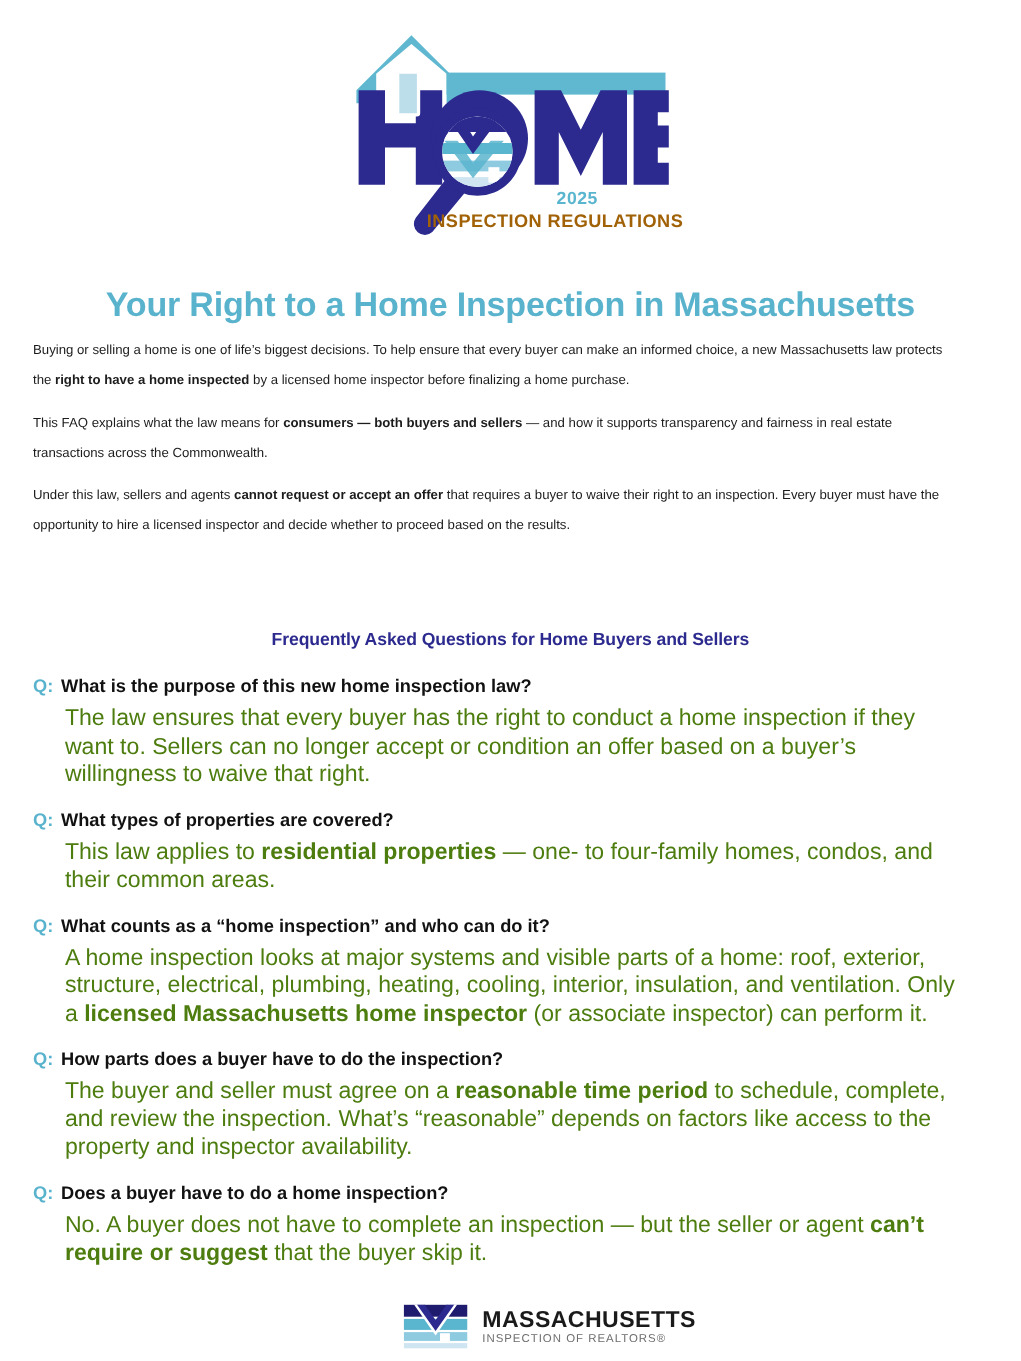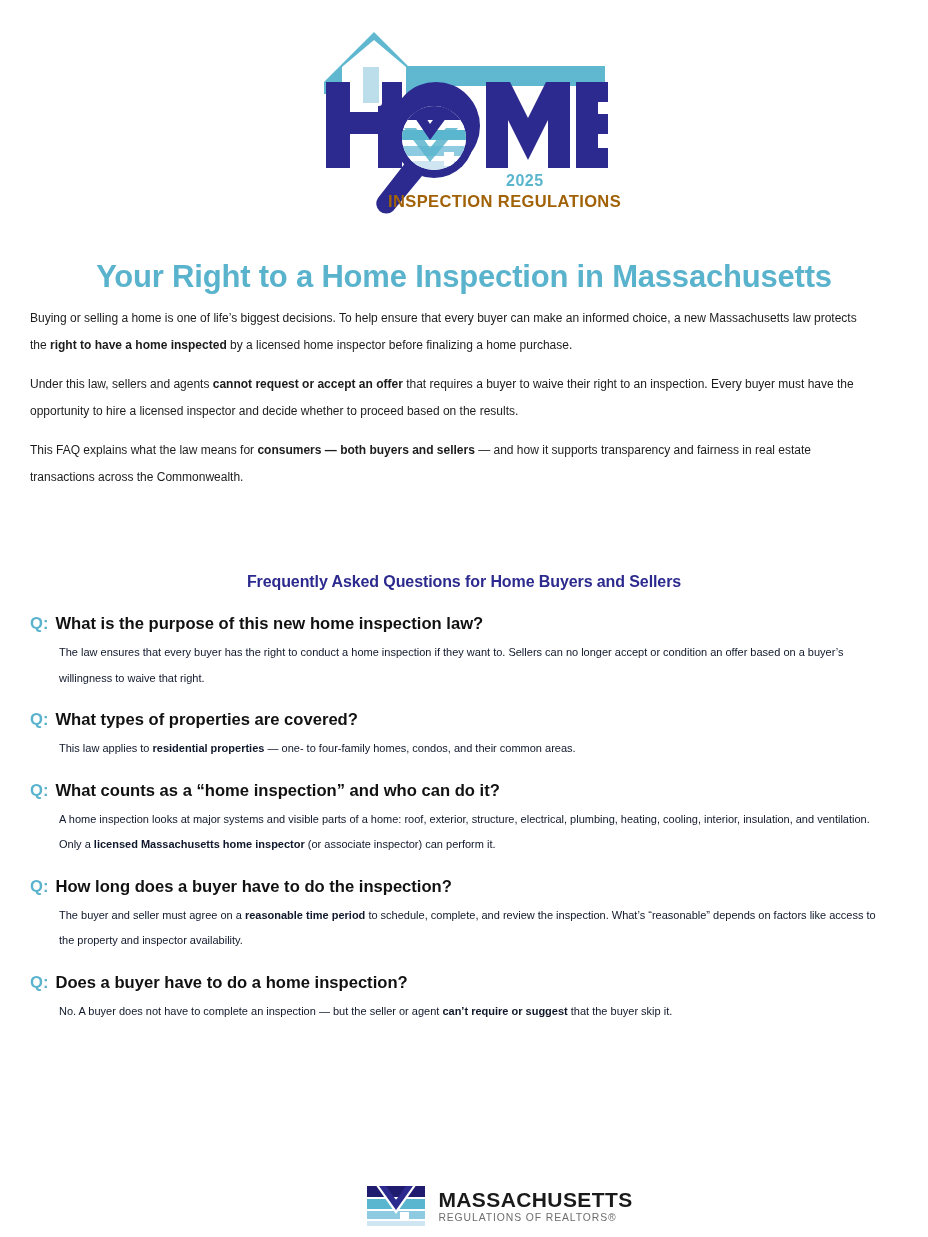--- a/index.html
+++ b/index.html
@@ -164,23 +164,23 @@
     font-weight: bold;
     margin-right: 7px;
     flex: 0 0 auto;
   }
   .q-text {
     font-weight: bold;
     color: #111111;
   }
   .faq-a {
     margin-left: 29px;
-    font-size: 11px;
+    font-size: 21px;
     line-height: 25.5px;
-    color: #0f172a;
+    color: #4d7c0f;
   }
   .faq-a b { font-weight: bold; }
 
   
   .footer {
     position: absolute;
     left: 0;
     top: 1186px;
     width: 928px;
     display: flex;
@@ -265,22 +265,22 @@
 
       <div class="year-2025">2025</div>
       <div class="insp-reg">INSPECTION REGULATIONS</div>
     </div>
   </div>
 
   <h1 class="doc-title">Your Right to a Home Inspection in Massachusetts</h1>
 
   <div class="intro">
     <p><span>Buying or selling a home is one of life’s biggest decisions. To help ensure that every buyer can make an informed choice, a new Massachusetts law protects the </span><b>right to have a home inspected</b><span> by a licensed home inspector before finalizing a home purchase.</span></p>
+    <p><span>This FAQ explains what the law means for </span><b>consumers — both buyers and sellers</b><span> — and how it supports transparency and fairness in real estate transactions across the Commonwealth.</span></p>
     <p><span>Under this law, sellers and agents </span><b>cannot request or accept an offer</b><span> that requires a buyer to waive their right to an inspection. Every buyer must have the opportunity to hire a licensed inspector and decide whether to proceed based on the results.</span></p>
-    <p><span>This FAQ explains what the law means for </span><b>consumers — both buyers and sellers</b><span> — and how it supports transparency and fairness in real estate transactions across the Commonwealth.</span></p>
   </div>
 
   <h2 class="faq-heading">Frequently Asked Questions for Home Buyers and Sellers</h2>
 
   <div class="faq-list">
 
     <div class="faq-item">
       <div class="faq-q">
         <span class="q-mark">Q:</span>
         <span class="q-text">What is the purpose of this new home inspection law?</span>
@@ -300,21 +300,21 @@
       <div class="faq-q">
         <span class="q-mark">Q:</span>
         <span class="q-text">What counts as a “home inspection” and who can do it?</span>
       </div>
       <div class="faq-a"><span>A home inspection looks at major systems and visible parts of a home: roof, exterior, structure, electrical, plumbing, heating, cooling, interior, insulation, and ventilation. Only a </span><b>licensed Massachusetts home inspector</b><span> (or associate inspector) can perform it.</span></div>
     </div>
 
     <div class="faq-item">
       <div class="faq-q">
         <span class="q-mark">Q:</span>
-        <span class="q-text">How long does a buyer have to do the inspection?</span>
+        <span class="q-text">How parts does a buyer have to do the inspection?</span>
       </div>
       <div class="faq-a"><span>The buyer and seller must agree on a </span><b>reasonable time period</b><span> to schedule, complete, and review the inspection. What’s “reasonable” depends on factors like access to the property and inspector availability.</span></div>
     </div>
 
     <div class="faq-item">
       <div class="faq-q">
         <span class="q-mark">Q:</span>
         <span class="q-text">Does a buyer have to do a home inspection?</span>
       </div>
       <div class="faq-a"><span>No. A buyer does not have to complete an inspection — but the seller or agent </span><b>can’t require or suggest</b><span> that the buyer skip it.</span></div>
@@ -329,17 +329,17 @@
         <rect x="0" y="13" width="58" height="10" fill="#5ab5ce"></rect>
         <rect x="0" y="25" width="58" height="8" fill="#8ecbe0"></rect>
         <rect x="0" y="35" width="58" height="5" fill="#cfe6f2"></rect>
         <path d="M17 -2 L29 16 L41 -2 L50 -2 L29 28 L8 -2 Z" fill="#ffffff"></path>
         <path d="M19 0 L29 14 L39 0 L46 0 L29 24 L12 0 Z" fill="#2c2a8e"></path>
         <rect x="33" y="26" width="9" height="8" fill="#ffffff"></rect>
       </svg>
     </div>
     <div class="footer-text">
       <div class="footer-name">MASSACHUSETTS</div>
-      <div class="footer-sub">REGULATIONS OF REALTORS®</div>
+      <div class="footer-sub">INSPECTION OF REALTORS®</div>
     </div>
   </div>
 
 </div>
 
 </body></html>

